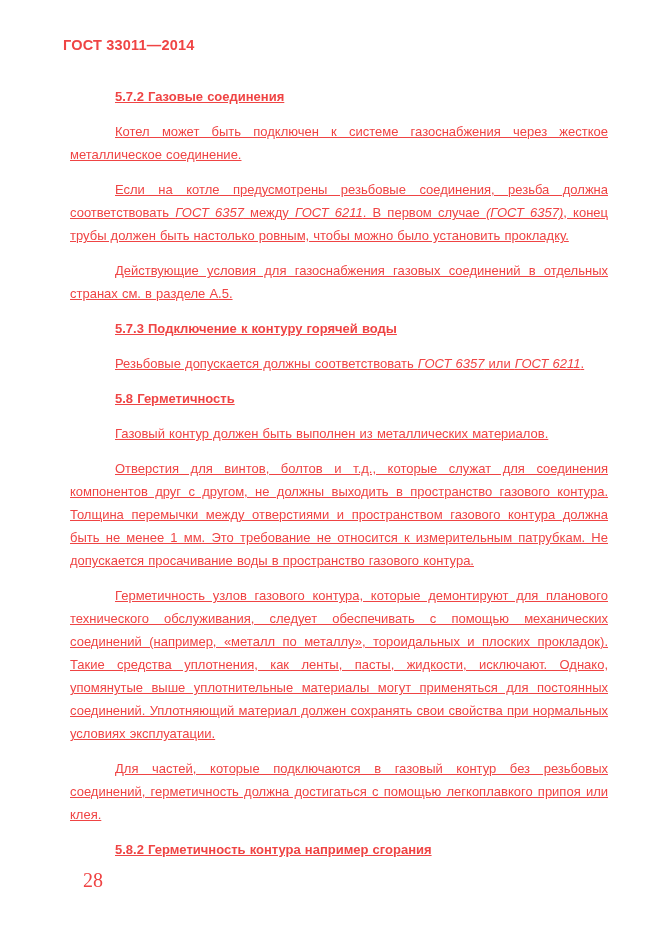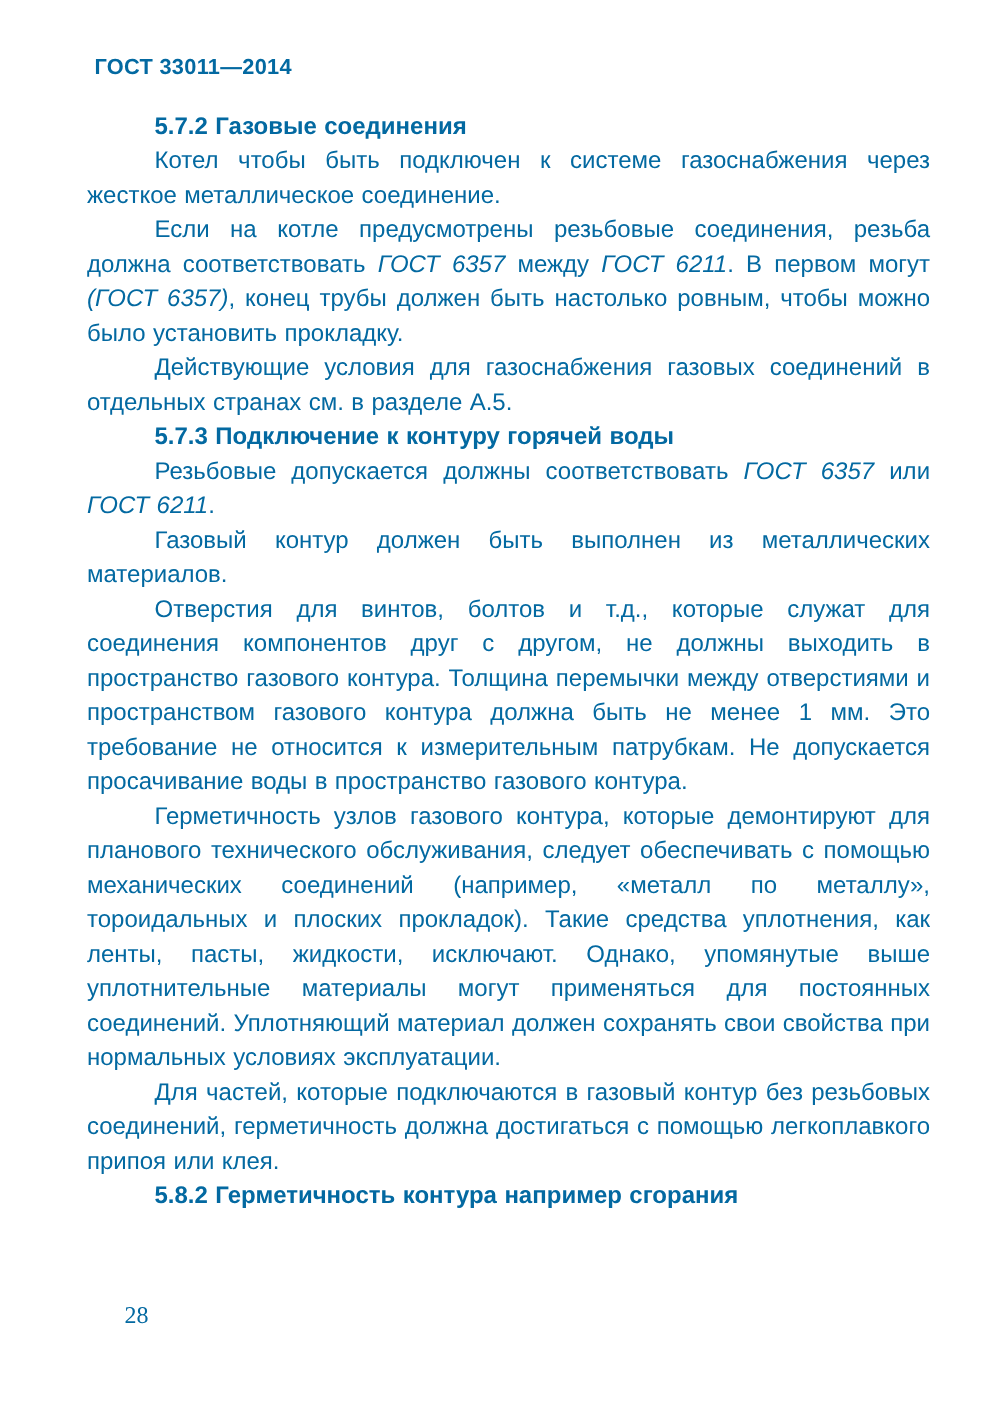--- a/index.html
+++ b/index.html
@@ -6,77 +6,79 @@
   html, body {
     margin: 0;
     padding: 0;
     background: #ffffff;
   }
   .page {
     position: relative;
     width: 661px;
     height: 935px;
     background: #ffffff;
-    color: #0369a1;
+    color: #ef4444;
     font-family: "Liberation Sans", sans-serif;
     overflow: hidden;
   }
   .doc-header {
     position: absolute;
     left: 63px;
     top: 37px;
     font-size: 14.5px;
     font-weight: 700;
     letter-spacing: 0.2px;
     white-space: nowrap;
   }
   .content {
     position: absolute;
     left: 58px;
     top: 73px;
     width: 562px;
   }
   .block {
-    margin: 0;
-    font-size: 16px;
+    margin: 12px;
+    font-size: 13px;
     line-height: 23px;
     text-indent: 45px;
     word-spacing: 0.5px;
+    text-decoration: underline;
   }
   .para {
     text-align: justify;
   }
   .heading {
     font-weight: 700;
     text-align: left;
   }
   .block i {
     font-style: italic;
   }
   .page-number {
     position: absolute;
     left: 83px;
     top: 869px;
     font-family: "Liberation Serif", serif;
-    font-size: 16px;
+    font-size: 20px;
   }
 </style>
 </head>
 <body>
 
 <div class="page">
   <div class="doc-header">ГОСТ 33011—2014</div>
 
   <div class="content">
       <p class="block heading"><span>5.7.2 Газовые соединения</span></p>
-      <p class="block para"><span>Котел чтобы быть подключен к системе газоснабжения через жесткое металлическое соединение.</span></p>
-      <p class="block para"><span>Если на котле предусмотрены резьбовые соединения, резьба должна соответствовать </span><i>ГОСТ 6357</i><span> между </span><i>ГОСТ 6211</i><span>. В первом могут </span><i>(ГОСТ 6357)</i><span>, конец трубы должен быть настолько ровным, чтобы можно было установить прокладку.</span></p>
+      <p class="block para"><span>Котел может быть подключен к системе газоснабжения через жесткое металлическое соединение.</span></p>
+      <p class="block para"><span>Если на котле предусмотрены резьбовые соединения, резьба должна соответствовать </span><i>ГОСТ 6357</i><span> между </span><i>ГОСТ 6211</i><span>. В первом случае </span><i>(ГОСТ 6357)</i><span>, конец трубы должен быть настолько ровным, чтобы можно было установить прокладку.</span></p>
       <p class="block para"><span>Действующие условия для газоснабжения газовых соединений в отдельных странах см. в разделе А.5.</span></p>
       <p class="block heading"><span>5.7.3 Подключение к контуру горячей воды</span></p>
       <p class="block para"><span>Резьбовые допускается должны соответствовать </span><i>ГОСТ 6357</i><span> или </span><i>ГОСТ 6211</i><span>.</span></p>
+      <p class="block heading"><span>5.8 Герметичность</span></p>
       <p class="block para"><span>Газовый контур должен быть выполнен из металлических материалов.</span></p>
       <p class="block para"><span>Отверстия для винтов, болтов и т.д., которые служат для соединения компонентов друг с другом, не должны выходить в пространство газового контура. Толщина перемычки между отверстиями и пространством газового контура должна быть не менее 1 мм. Это требование не относится к измерительным патрубкам. Не допускается просачивание воды в пространство газового контура.</span></p>
       <p class="block para"><span>Герметичность узлов газового контура, которые демонтируют для планового технического обслуживания, следует обеспечивать с помощью механических соединений (например, «металл по металлу», тороидальных и плоских прокладок). Такие средства уплотнения, как ленты, пасты, жидкости, исключают. Однако, упомянутые выше уплотнительные материалы могут применяться для постоянных соединений. Уплотняющий материал должен сохранять свои свойства при нормальных условиях эксплуатации.</span></p>
       <p class="block para"><span>Для частей, которые подключаются в газовый контур без резьбовых соединений, герметичность должна достигаться с помощью легкоплавкого припоя или клея.</span></p>
       <p class="block heading"><span>5.8.2 Герметичность контура например сгорания</span></p>
     </div>
 
   <div class="page-number">28</div>
 </div>
 

